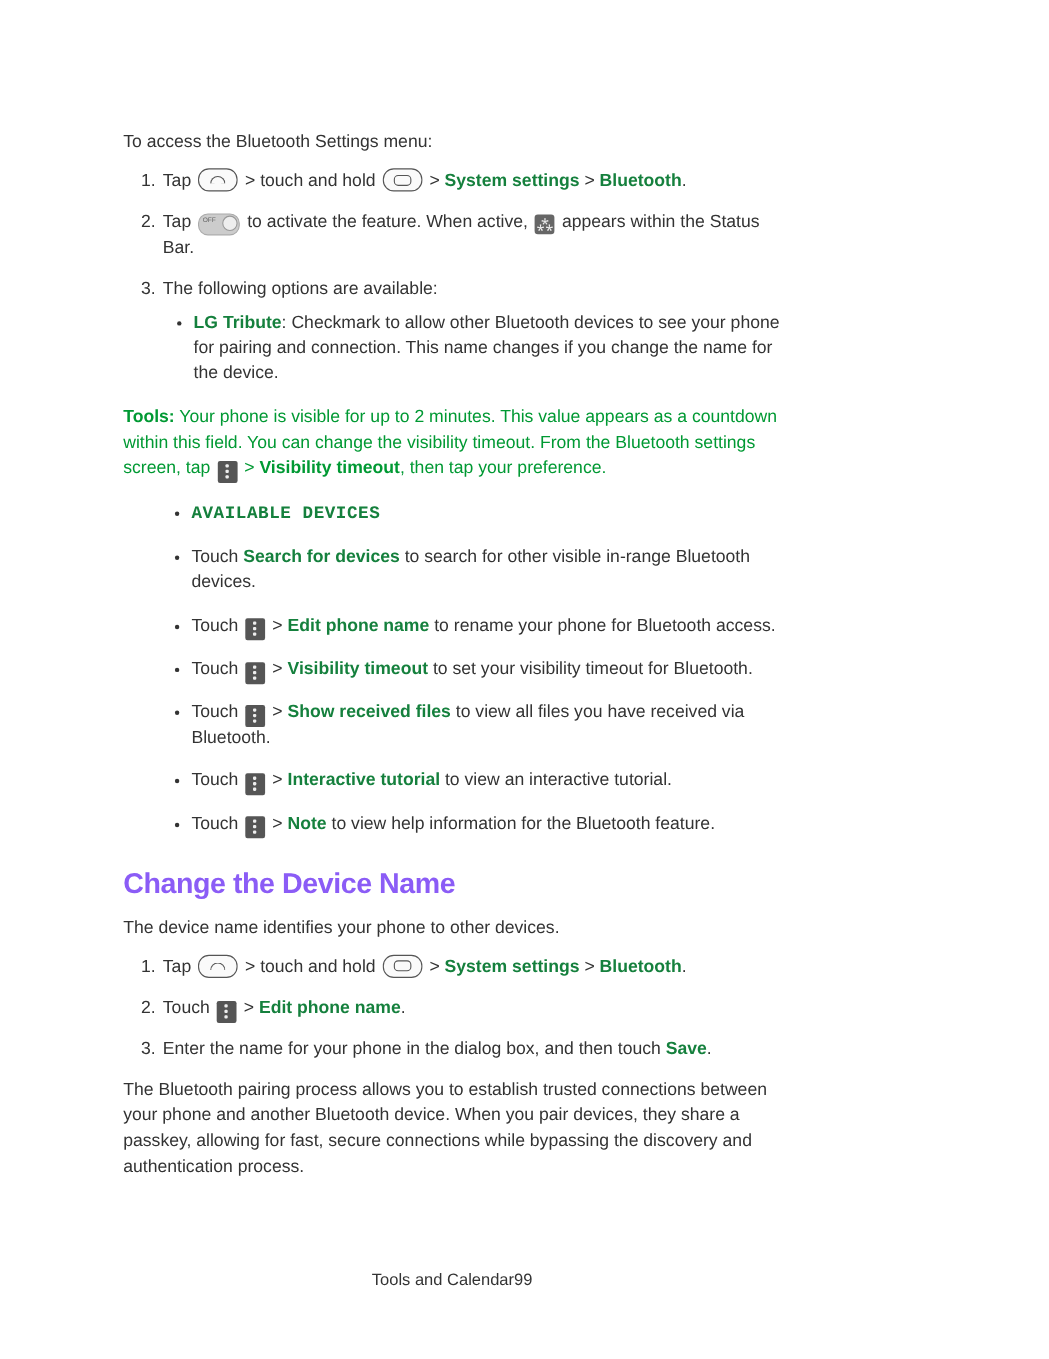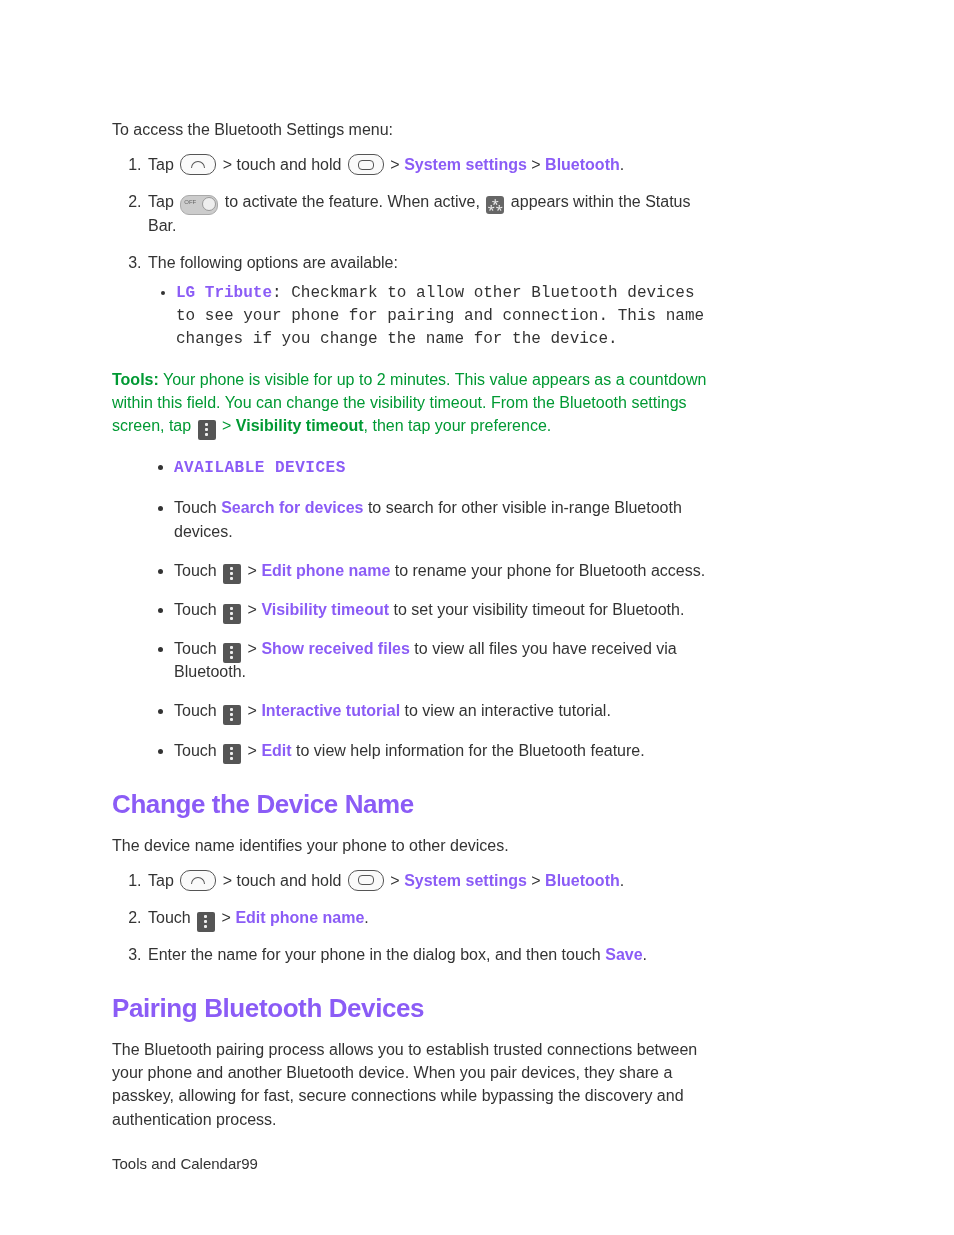--- a/index.html
+++ b/index.html
@@ -50,21 +50,21 @@
     font-size: 26px;
     color: #8b5cf6;
     margin: 24px 0 10px 0;
     letter-spacing: -0.4px;
   }
   .note {
     color: #009933;
     margin: 10px 0 18px 0;
   }
   .note .label { font-weight: bold; }
-  b { font-weight: bold; color: #8b5cf6; }
+  b { font-weight: bold; color: #15803d; }
   
   .icon {
     display: inline-block;
     vertical-align: middle;
     margin: 0 2px;
   }
   .home-icon, .recent-icon {
     width: 34px;
     height: 19px;
     border: 1.5px solid #555;
@@ -148,42 +148,42 @@
     border-radius: 1px;
     box-shadow: 0 5px 0 #eee, 0 10px 0 #eee;
   }
   .caps { text-transform: uppercase; letter-spacing: 0.5px; font-family: Liberation Mono, monospace; }
   .footer {
     position: absolute;
     left: 112px;
     right: 112px;
     bottom: 60px;
     display: flex;
-    justify-content: flex-start;
+    justify-content: center;
     font-size: 15px;
     color: #333;
   }
 </style>
 </head>
 <body>
 
 <div class="page">
 
   <p>To access the Bluetooth Settings menu:</p>
 
   <ol class="main">
     <li>
       <span>Tap </span><span class="icon home-icon"></span><span> &gt; touch and hold </span><span class="icon recent-icon"></span><span> &gt; </span><b>System settings</b><span> &gt; </span><b>Bluetooth</b><span>.</span>
     </li>
     <li>
       <span>Tap </span><span class="icon toggle-icon"></span><span> to activate the feature. When active, </span><span class="icon bt-icon"><span class="bt-glyph">⁂</span></span><span> appears within the Status Bar.</span>
     </li>
     <li>
       <span>The following options are available:</span>
-      <ul class="bullets" style="padding-left:28px; font-family:Liberation Mono, monospace;">
+      <ul class="bullets" style="padding-left:28px; ">
         <li>
           <b>LG Tribute</b><span>: Checkmark to allow other Bluetooth devices to see your phone for pairing and connection. This name changes if you change the name for the device.</span>
         </li>
       </ul>
     </li>
   </ol>
 
   <p class="note">
     <span class="label">Tools:</span><span> Your phone is visible for up to 2 minutes. This value appears as a countdown within this field. You can change the visibility timeout. From the Bluetooth settings screen, tap </span><span class="icon menu-icon"></span><span> &gt; </span><b style="color:#009933">Visibility timeout</b><span>, then tap your preference.</span>
   </p>
@@ -201,39 +201,38 @@
     <li>
       <span>Touch </span><span class="icon menu-icon"></span><span> &gt; </span><b>Visibility timeout</b><span> to set your visibility timeout for Bluetooth.</span>
     </li>
     <li>
       <span>Touch </span><span class="icon menu-icon"></span><span> &gt; </span><b>Show received files</b><span> to view all files you have received via Bluetooth.</span>
     </li>
     <li>
       <span>Touch </span><span class="icon menu-icon"></span><span> &gt; </span><b>Interactive tutorial</b><span> to view an interactive tutorial.</span>
     </li>
     <li>
-      <span>Touch </span><span class="icon menu-icon"></span><span> &gt; </span><b>Edit</b><span> to view help information for the Bluetooth feature.</span>
+      <span>Touch </span><span class="icon menu-icon"></span><span> &gt; </span><b>Note</b><span> to view help information for the Bluetooth feature.</span>
     </li>
   </ul>
 
   <h2 class="section">Change the Device Name</h2>
   <p>The device name identifies your phone to other devices.</p>
 
   <ol class="main">
     <li>
       <span>Tap </span><span class="icon home-icon"></span><span> &gt; touch and hold </span><span class="icon recent-icon"></span><span> &gt; </span><b>System settings</b><span> &gt; </span><b>Bluetooth</b><span>.</span>
     </li>
     <li>
       <span>Touch </span><span class="icon menu-icon"></span><span> &gt; </span><b>Edit phone name</b><span>.</span>
     </li>
     <li>
       <span>Enter the name for your phone in the dialog box, and then touch </span><b>Save</b><span>.</span>
     </li>
   </ol>
 
-  <h2 class="section">Pairing Bluetooth Devices</h2>
   <p>The Bluetooth pairing process allows you to establish trusted connections between your phone and another Bluetooth device. When you pair devices, they share a passkey, allowing for fast, secure connections while bypassing the discovery and authentication process.</p>
 
   <div class="footer">
     <span>Tools and Calendar</span>
     <span>99</span>
   </div>
 </div>
 
 </body></html>

